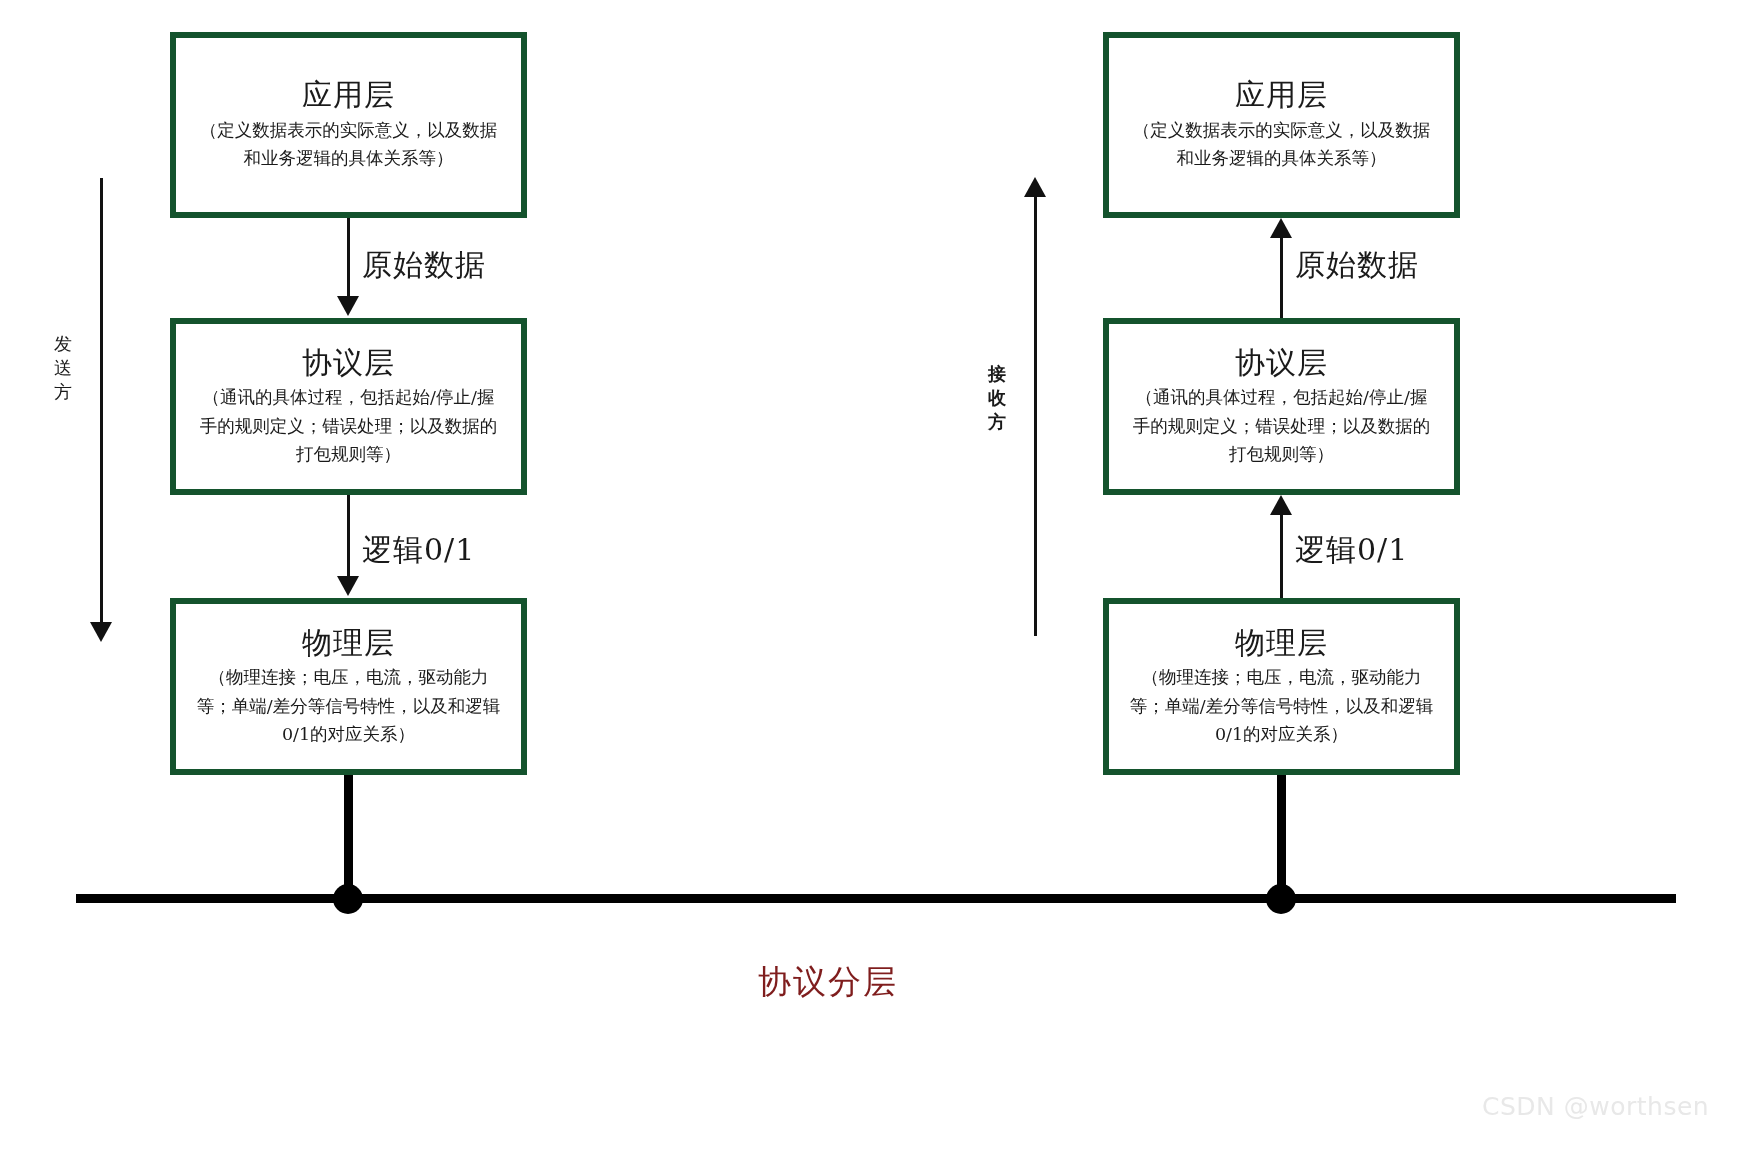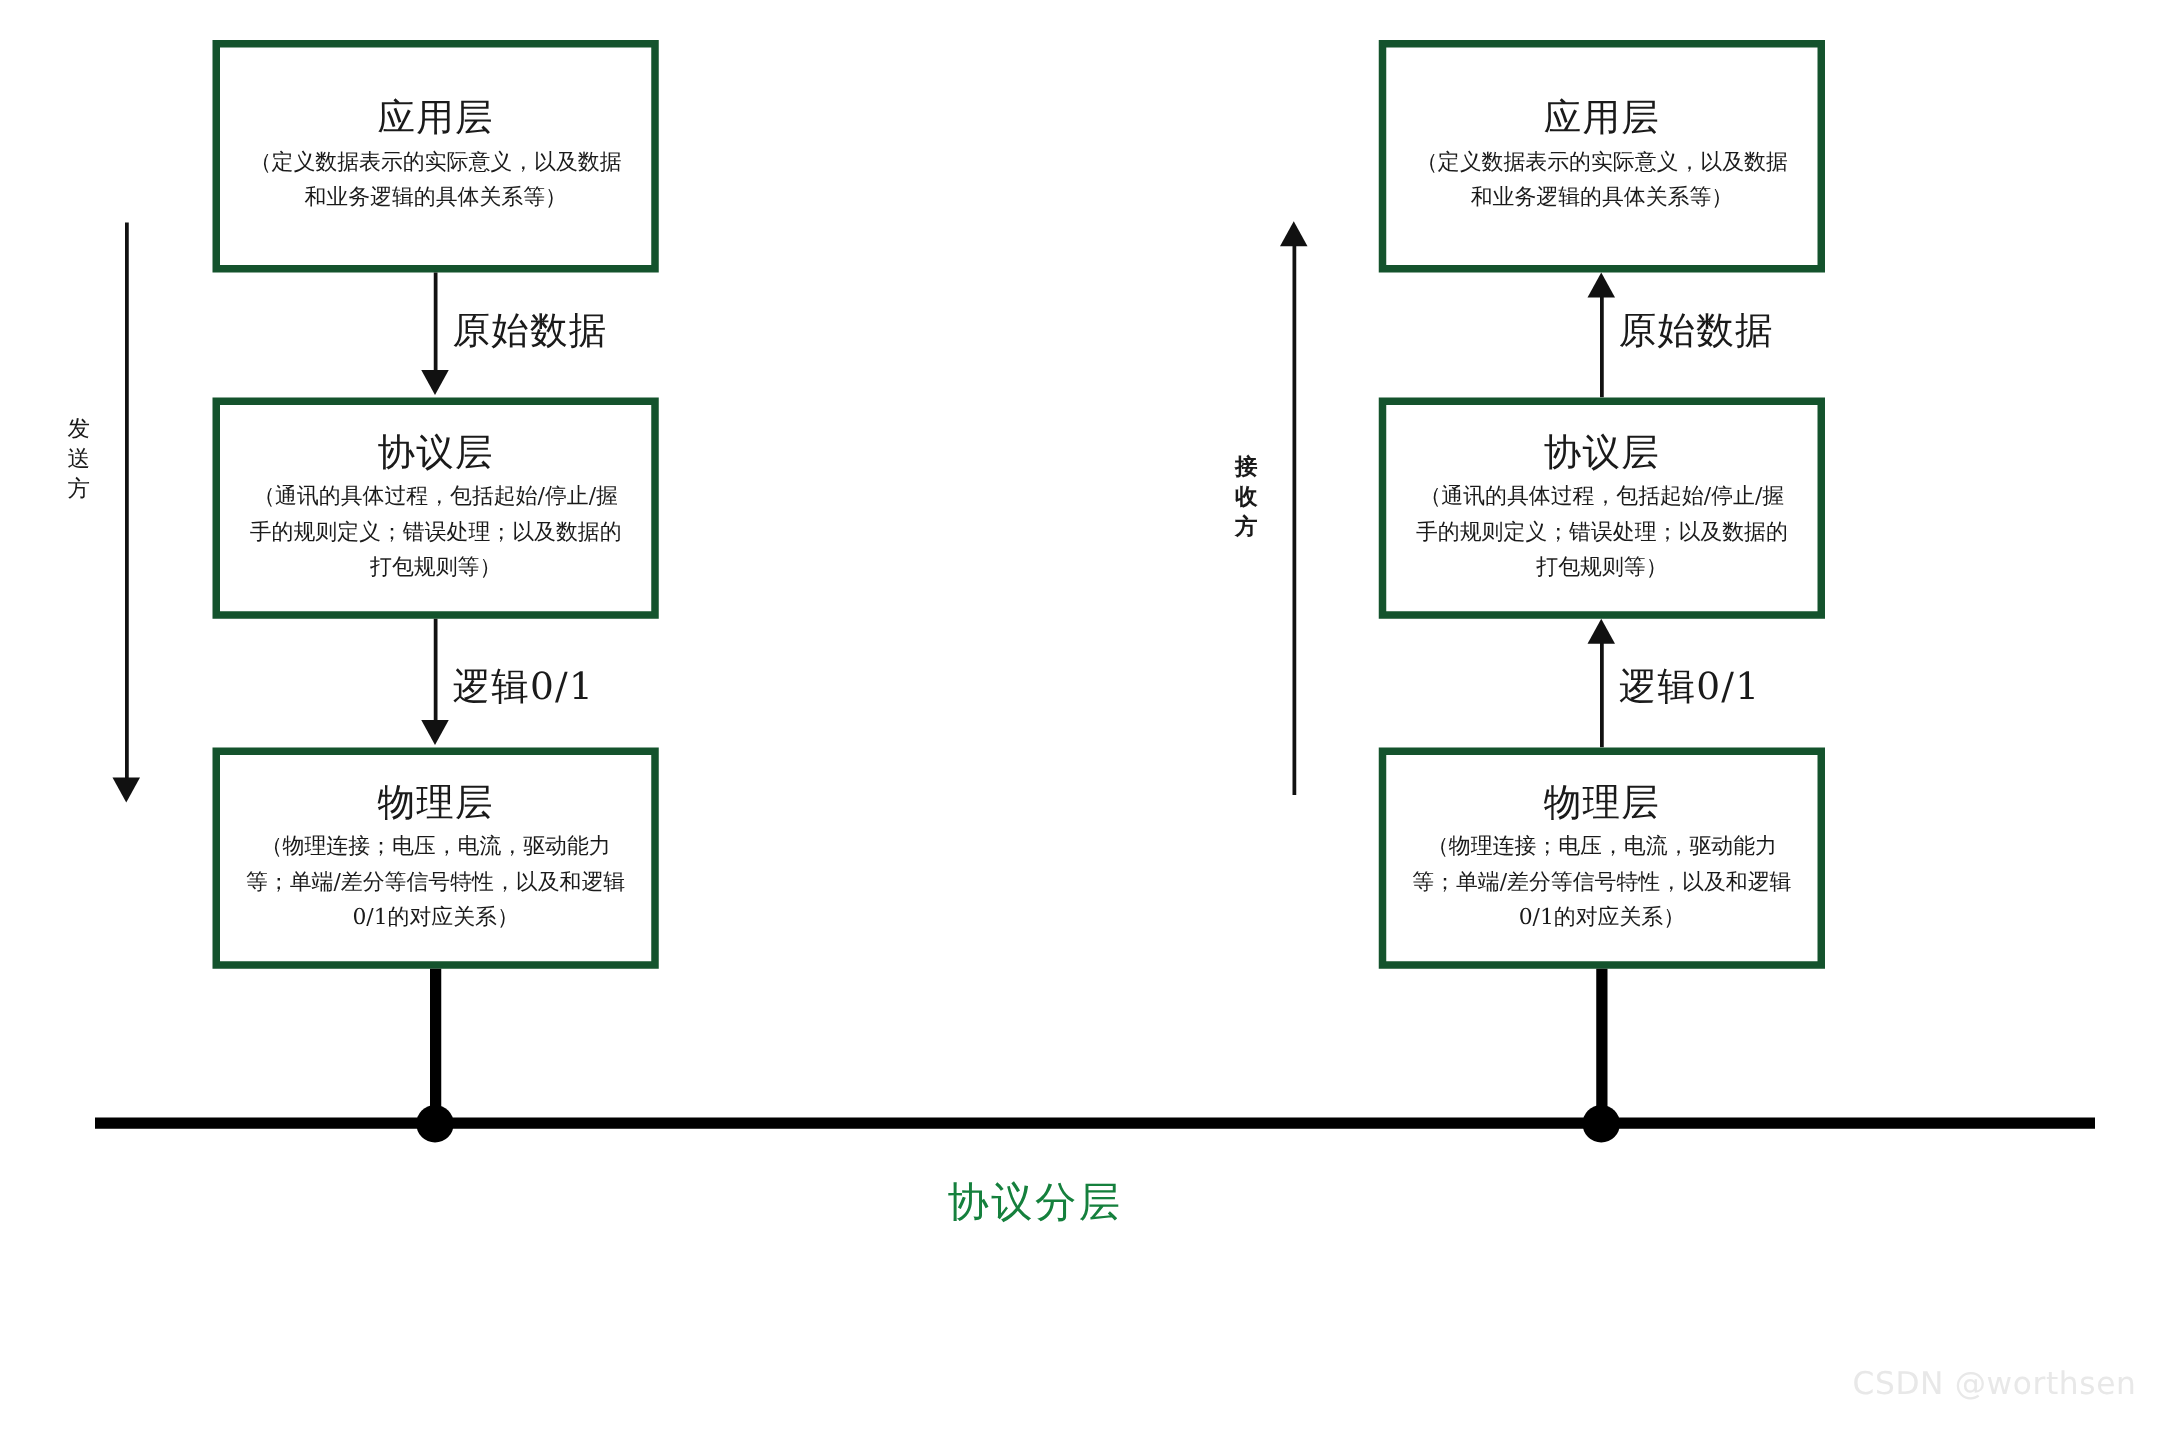--- a/index.html
+++ b/index.html
@@ -103,21 +103,22 @@
     width:30px;height:30px;
   }
 
   
   .caption{
     position:absolute;
     font-family:"DejaVu Sans","Liberation Sans",sans-serif;
     font-size:33px;
     letter-spacing:2px;
     white-space:nowrap;
-    color:#15803d;
+    color:#7f1d1d;
+    margin-top:20px;
   }
   .watermark{
     position:absolute;
     font-family:"DejaVu Sans","Liberation Sans",sans-serif;
     font-size:25px;
     color:#e8e8e8;
     white-space:nowrap;
     letter-spacing:0.5px;
   }
 </style>

